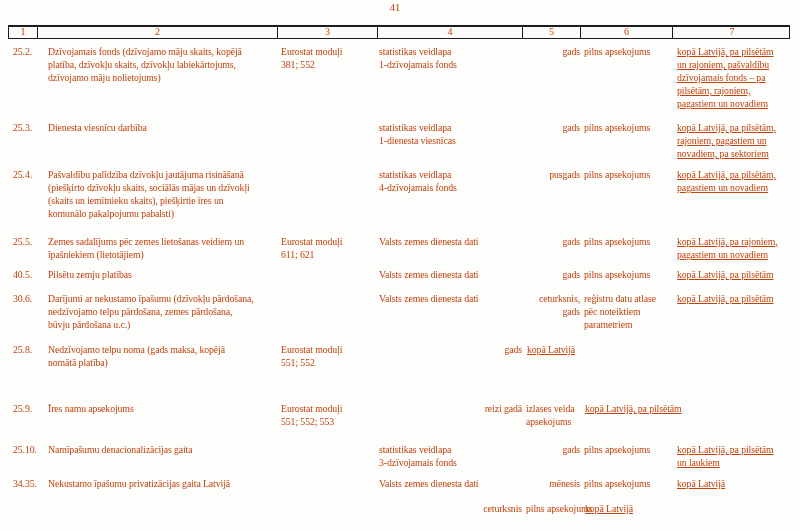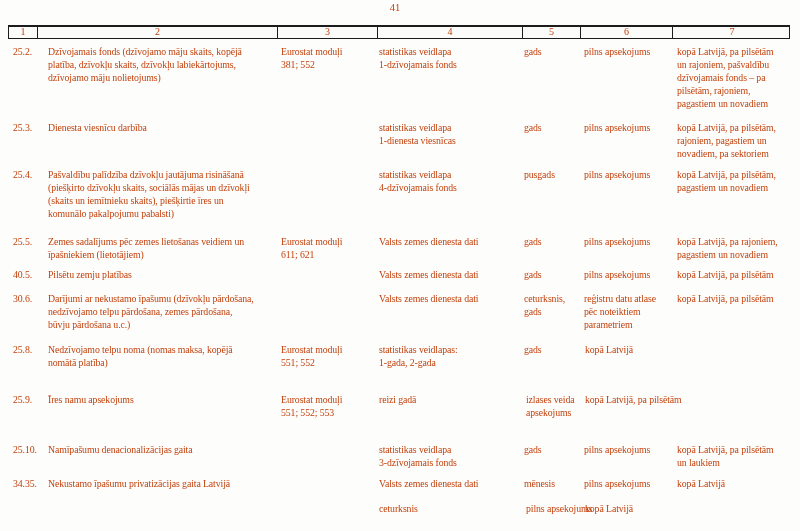--- a/index.html
+++ b/index.html
@@ -49,23 +49,23 @@
   .cell {
     font-size: 9.8px;
     line-height: 13px;
     white-space: pre;
     letter-spacing: -0.1px;
   }
   .c1 { padding-left: 5px; }
   .c2 { padding-left: 11px; }
   .c3 { padding-left: 4px; }
   .c4 { padding-left: 2px; }
-  .c5 { padding-left: 2px; }
+  .c5 { padding-left: 2px; text-align: right; }
   .c6 { padding-left: 4px; }
-  .c7 { padding-left: 5px; }
+  .c7 { padding-left: 5px; text-decoration: underline; }
 </style>
 </head>
 <body>
 
 <div class="page">
 
   <div class="page-number">41</div>
 
   <div class="grid-row header-row">
     <div class="header-cell">1</div>
@@ -156,31 +156,29 @@
     <div class="cell c5">ceturksnis,
 gads</div>
     <div class="cell c6">reģistru datu atlase
 pēc noteiktiem
 parametriem</div>
     <div class="cell c7">kopā Latvijā, pa pilsētām</div>
   </div>
 
   <div class="grid-row" style="top:343px">
     <div class="cell c1">25.8.</div>
-    <div class="cell c2">Nedzīvojamo telpu noma (nomas maksa, kopējā
+    <div class="cell c2">Nedzīvojamo telpu noma (gads maksa, kopējā
 nomātā platība)</div>
     <div class="cell c3">Eurostat moduļi
 551; 552</div>
-    <div class="cell c4">statistikas veidlapas:
-1-gada, 2-gada</div>
     <div class="cell c5">gads</div>
     <div class="cell c7">kopā Latvijā</div>
   </div>
 
-  <div class="grid-row" style="top:393px">
+  <div class="grid-row" style="top:402px">
     <div class="cell c1">25.9.</div>
     <div class="cell c2">Īres namu apsekojums</div>
     <div class="cell c3">Eurostat moduļi
 551; 552; 553</div>
     <div class="cell c5">reizi gadā</div>
     <div class="cell c6">izlases veida
 apsekojums</div>
     <div class="cell c7">kopā Latvijā, pa pilsētām</div>
   </div>
 

